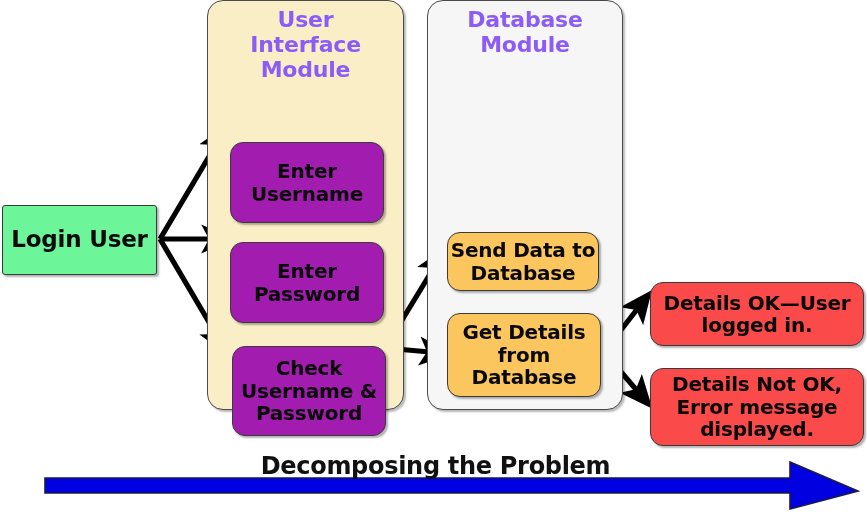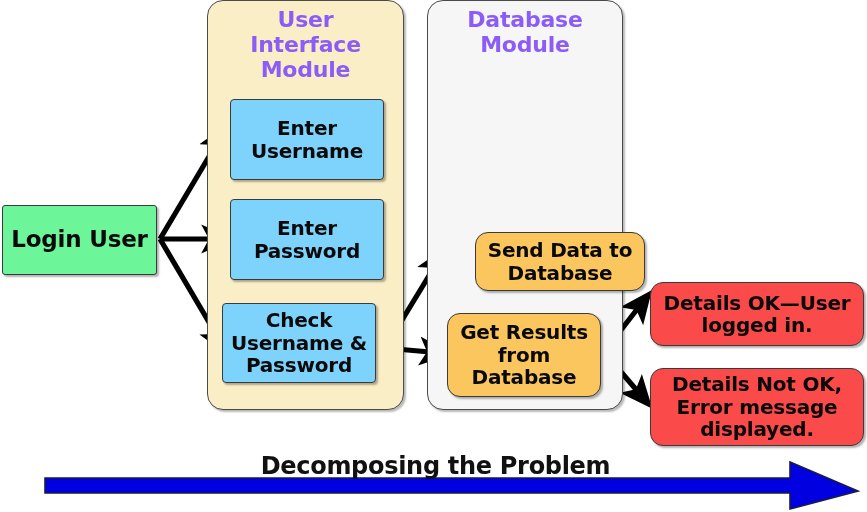--- a/index.html
+++ b/index.html
@@ -49,24 +49,24 @@
     letter-spacing: -0.2px;
   }
   .node-start {
     left: 2px; top: 205px; width: 155px; height: 70px;
     border-radius: 3px;
     background: #6cf599;
     font-size: 23px;
   }
   .node-ui-1 { left: 230px; top: 99px;  width: 154px; height: 81px; }
   .node-ui-2 { left: 230px; top: 199px; width: 154px; height: 81px; }
-  .node-ui-3 { left: 222px; top: 303px; width: 154px; height: 80px; }
-  .node-ui { background: #7dd3fc; border-radius: 4px; font-size: 20px; }
+  .node-ui-3 { left: 232px; top: 303px; width: 154px; height: 90px; }
+  .node-ui { background: #a21caf; border-radius: 13px; font-size: 20px; margin-top: 43px; }
 
-  .node-db-1 { left: 447px; top: 232px; width: 170px; height: 59px; margin-left: 28px; }
+  .node-db-1 { left: 447px; top: 232px; width: 152px; height: 59px; }
   .node-db-2 { left: 447px; top: 313px; width: 154px; height: 84px; }
   .node-db { background: #fbc65e; border-radius: 13px; font-size: 20px; }
 
   .node-out-1 { left: 650px; top: 282px; width: 214px; height: 64px; }
   .node-out-2 { left: 650px; top: 368px; width: 214px; height: 78px; }
   .node-out { background: #fa4a4a; border-radius: 13px; font-size: 20px; }
 
   .container-ui {
     left: 207px; top: 0px; width: 197px; height: 410px;
     background: #faeec6;
@@ -144,21 +144,21 @@
   <div class="node node-ui node-ui-1">Enter
 Username</div>
   <div class="node node-ui node-ui-2">Enter
 Password</div>
   <div class="node node-ui node-ui-3">Check
 Username &amp;
 Password</div>
 
   <div class="node node-db node-db-1">Send Data to
 Database</div>
-  <div class="node node-db node-db-2">Get Results
+  <div class="node node-db node-db-2">Get Details
 from
 Database</div>
 
   <div class="node node-out node-out-2">Details Not OK,
 Error message
 displayed.</div>
   <div class="node node-out node-out-1">Details OK—User
 logged in.</div>
 
   <div class="caption">Decomposing the Problem</div>

